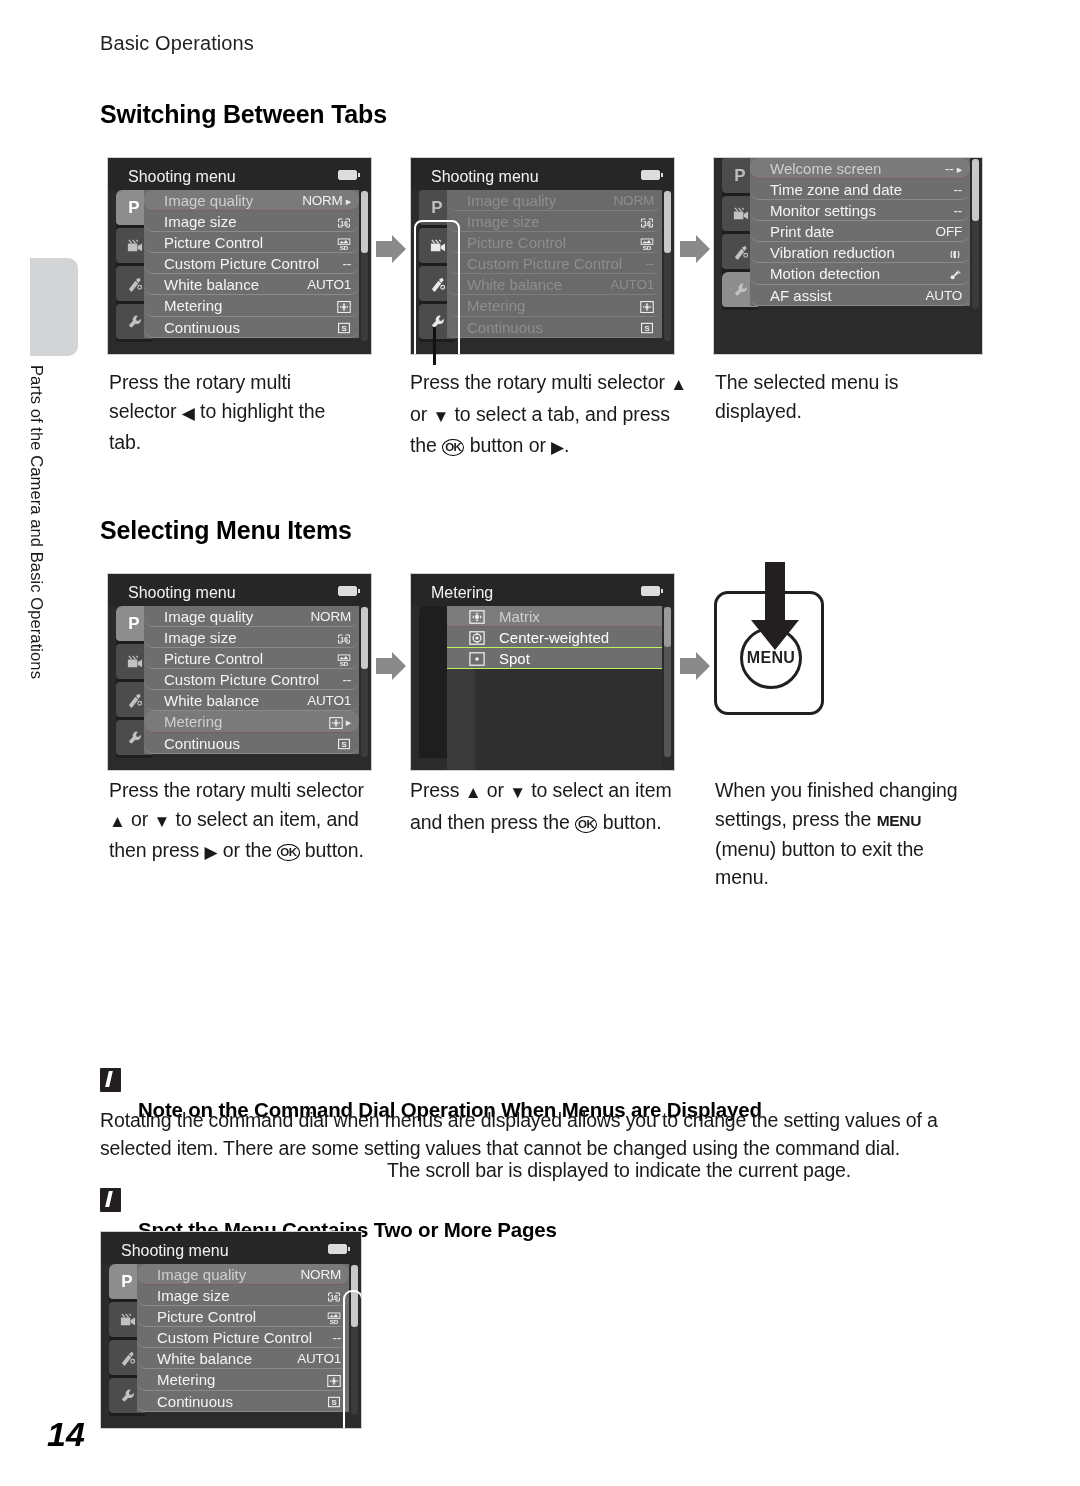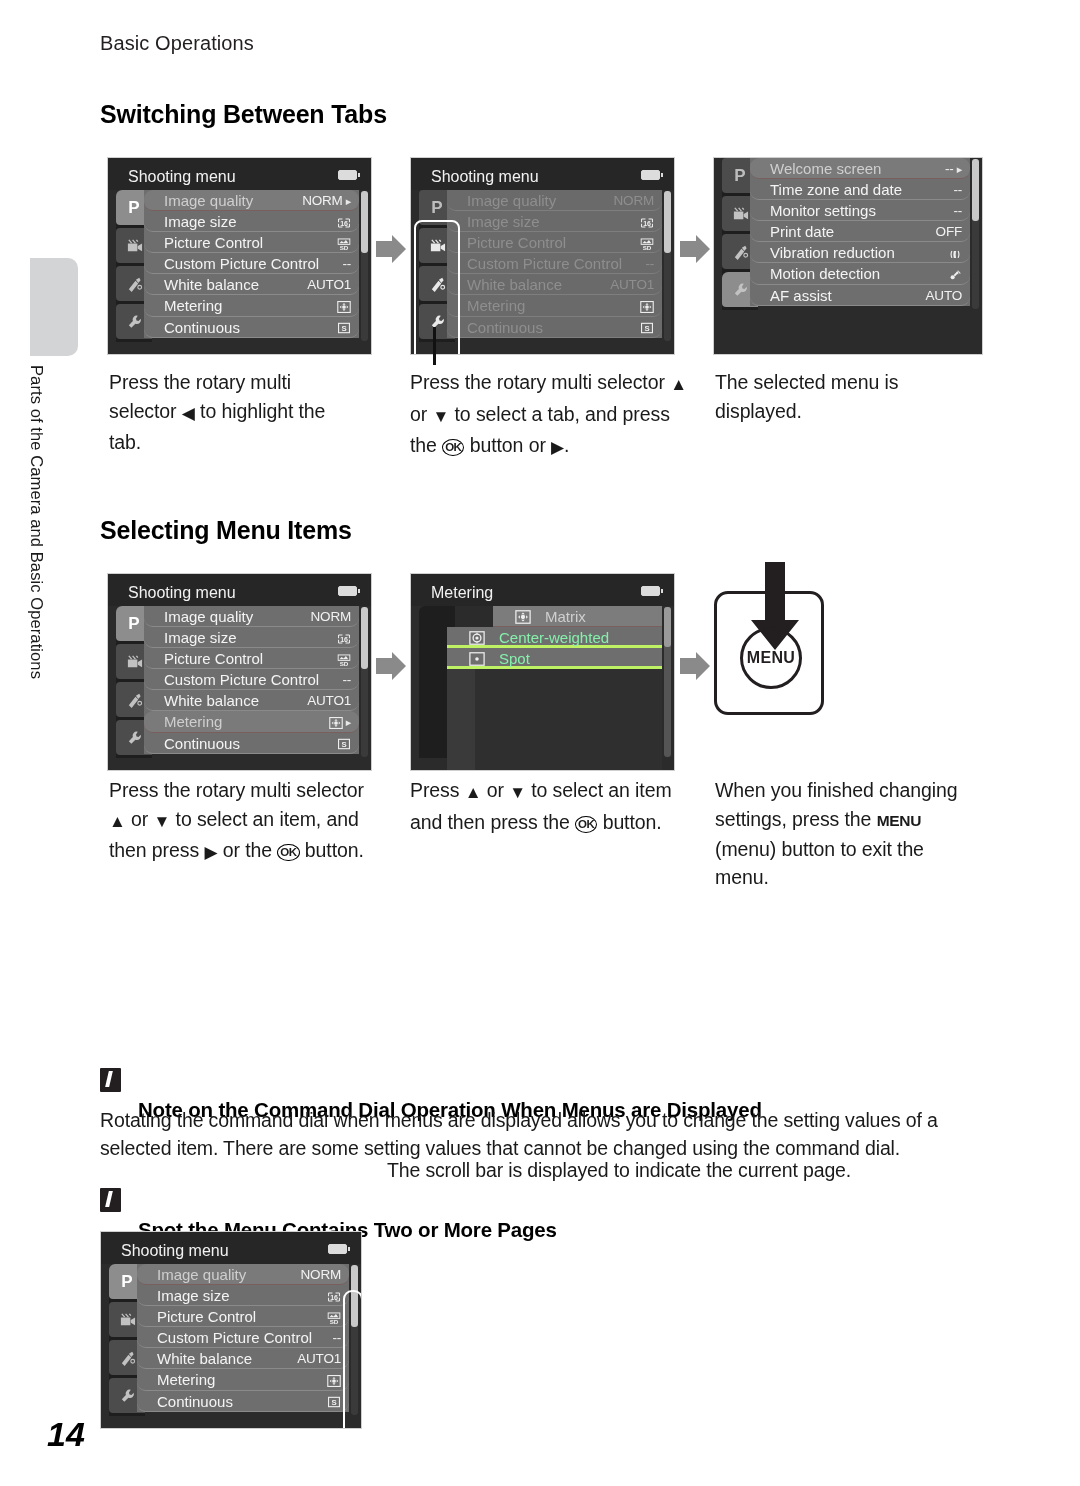--- a/index.html
+++ b/index.html
@@ -177,26 +177,26 @@
     border-radius:9px;
     z-index:6;
   }
 
   
   .sub-items { position:absolute; left:36px; top:0; right:12px; }
   .sub-row {
     position:relative;
     height:21.1px; line-height:21.1px;
     font-size:15px;
-    color:#86efac;
+    color:#ffffff;
     padding-left:52px;
-    border-bottom:3px solid #bef264;
+    border-bottom:1px solid #bef264;
     background:#6e6e6e;
   }
-  .sub-row.first { background:#7c7c7c; color:#cfcfcf; border-bottom:1px solid #7a5f5f;margin-left:46px; }
+  .sub-row.first { background:#7c7c7c; color:#cfcfcf; border-bottom:1px solid #7a5f5f; }
   .sub-row .sic {
     position:absolute; left:22px; top:3px;
     width:16px; height:16px;
   }
   .sub-filler {
     position:absolute; left:36px; right:12px; top:63.3px; bottom:0;
     background:#2f2f2f;
   }
   .sub-filler-inner{
     position:absolute; left:0; top:0; width:28px; bottom:0; background:#3a3a3a;

